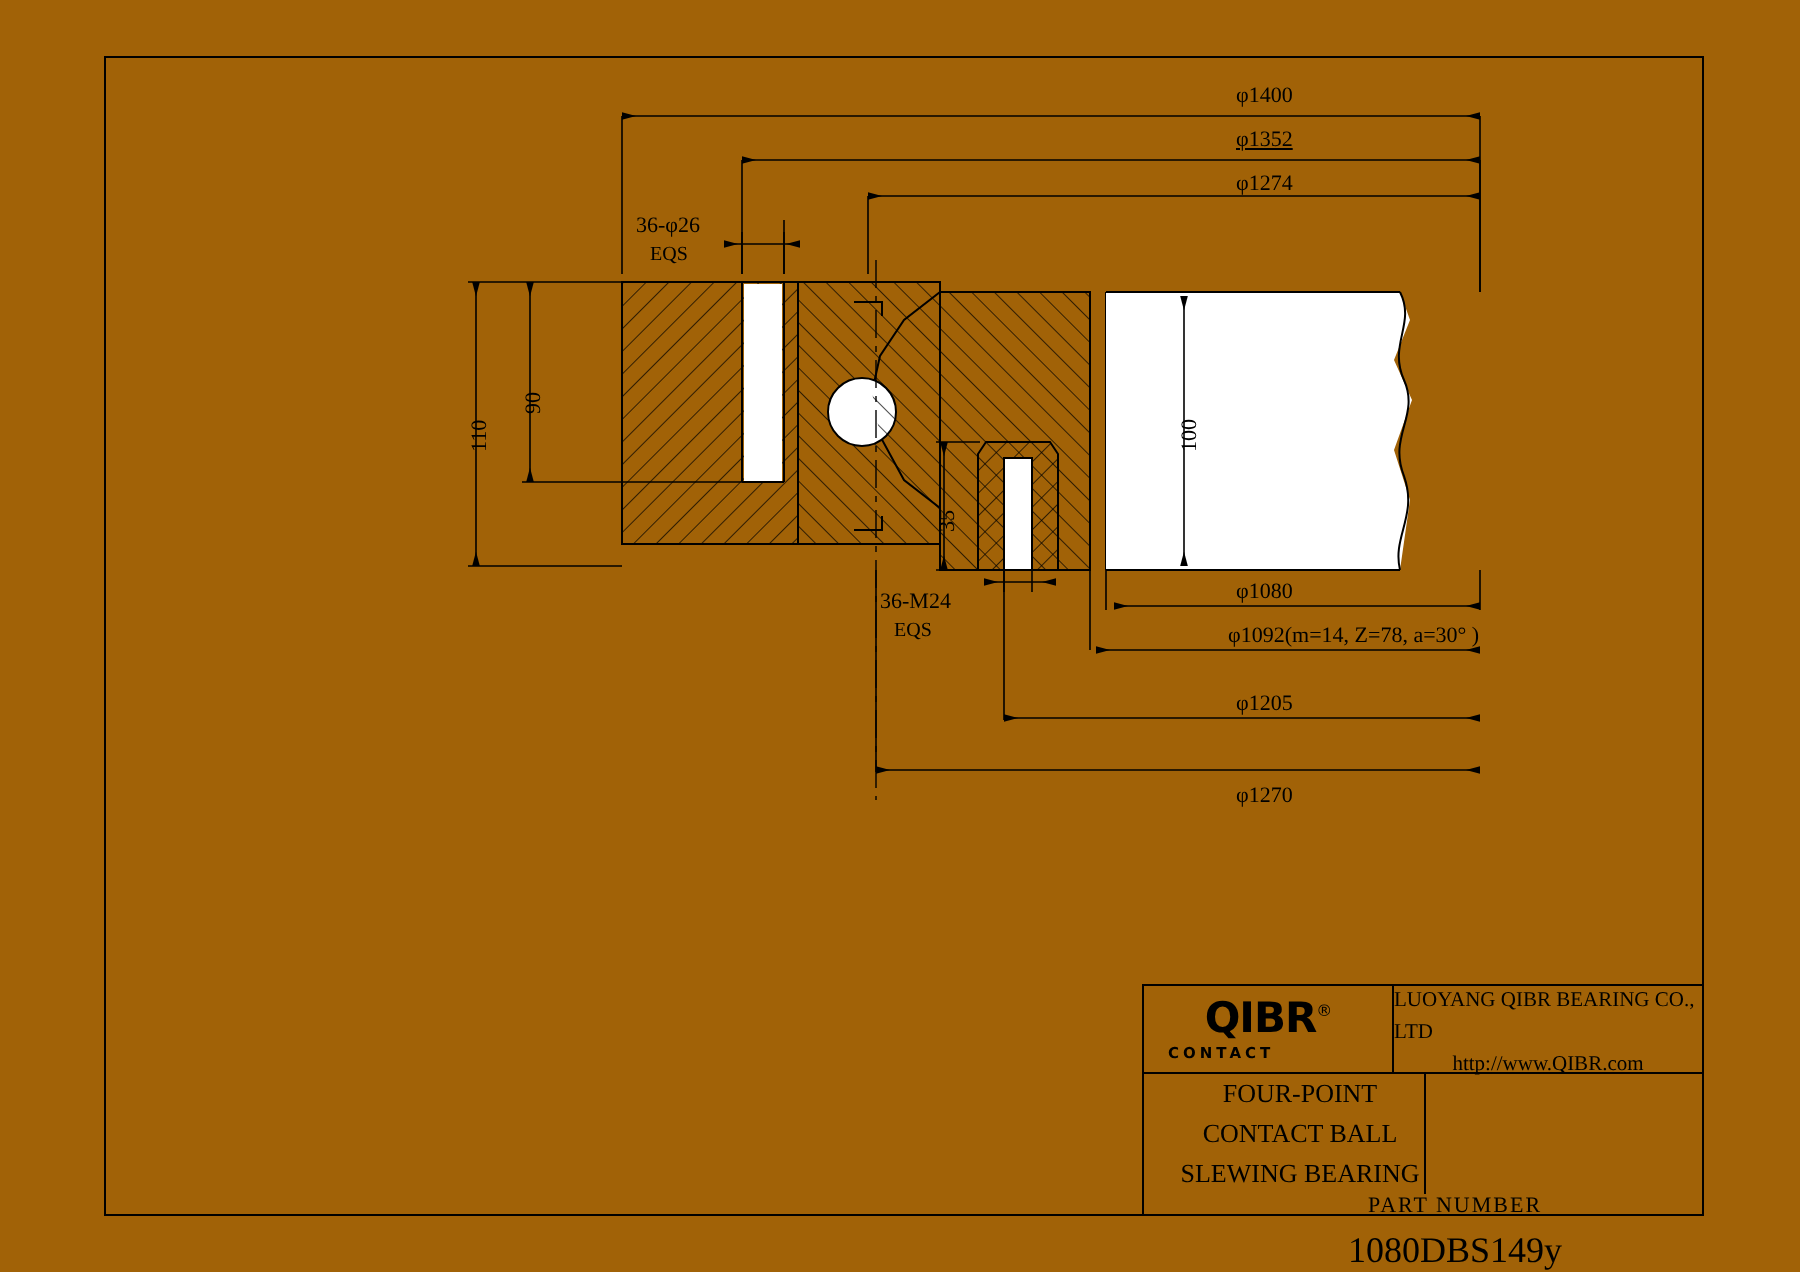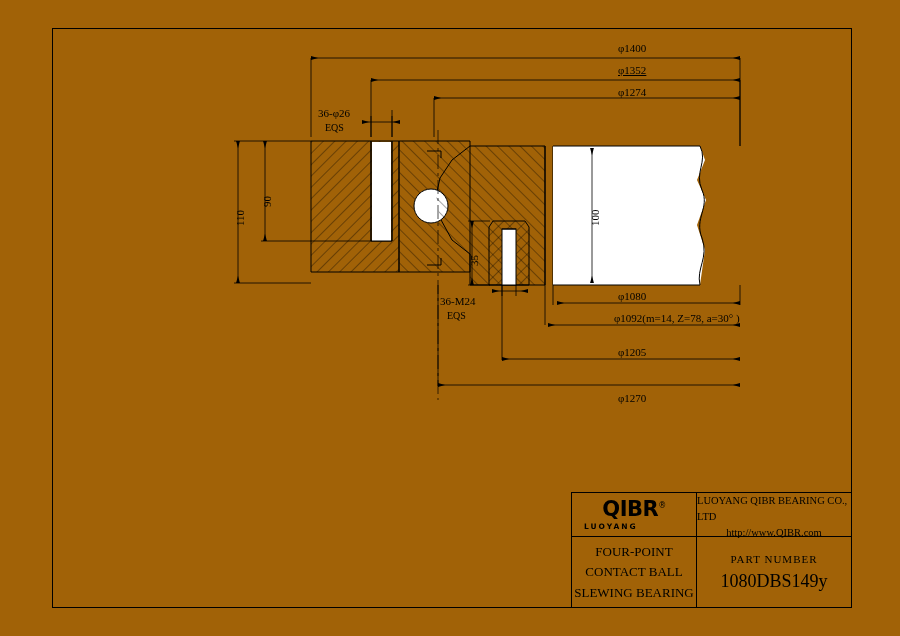--- a/index.html
+++ b/index.html
@@ -99,24 +99,25 @@
     flex: 1;
     display: flex;
     flex-direction: column;
     align-items: center;
     justify-content: space-between;
     font-size: 10.5px;
     line-height: 1.5;
   }
   .tb-bottom {
     position: absolute;
-    left: 0; top: 44px;
+    left: 16px; top: 44px;
     width: 100%;
     height: 71px;
     display: flex;
+    flex-direction: column;
   }
   .tb-desc {
     width: 125px;
     height: 100%;
     border-right: 1px solid #000;
     box-sizing: border-box;
     display: flex;
     flex-direction: column;
     align-items: center;
     justify-content: center;
@@ -273,21 +274,21 @@
 
   <div class="dimtext" style="left:618px; top:290px;">φ1080</div>
   <div class="dimtext" style="left:614px; top:312px;">φ1092(m=14, Z=78, a=30° )</div>
   <div class="dimtext" style="left:618px; top:346px;text-align:center;">φ1205</div>
   <div class="dimtext" style="left:618px; top:392px;">φ1270</div>
 
   <div class="titleblock">
     <div class="tb-top">
       <div class="tb-logo">
         <div class="logo-main"><span>QIBR</span><span class="logo-reg">®</span></div>
-        <div class="logo-sub">LUOYANG</div>
+        <div class="logo-sub">CONTACT</div>
       </div>
       <div class="tb-company">
         <div>LUOYANG QIBR BEARING CO., LTD</div>
         <div>http://www.QIBR.com</div>
       </div>
     </div>
     <div class="tb-bottom">
       <div class="tb-desc">
         <div>FOUR-POINT</div>
         <div>CONTACT BALL</div>

